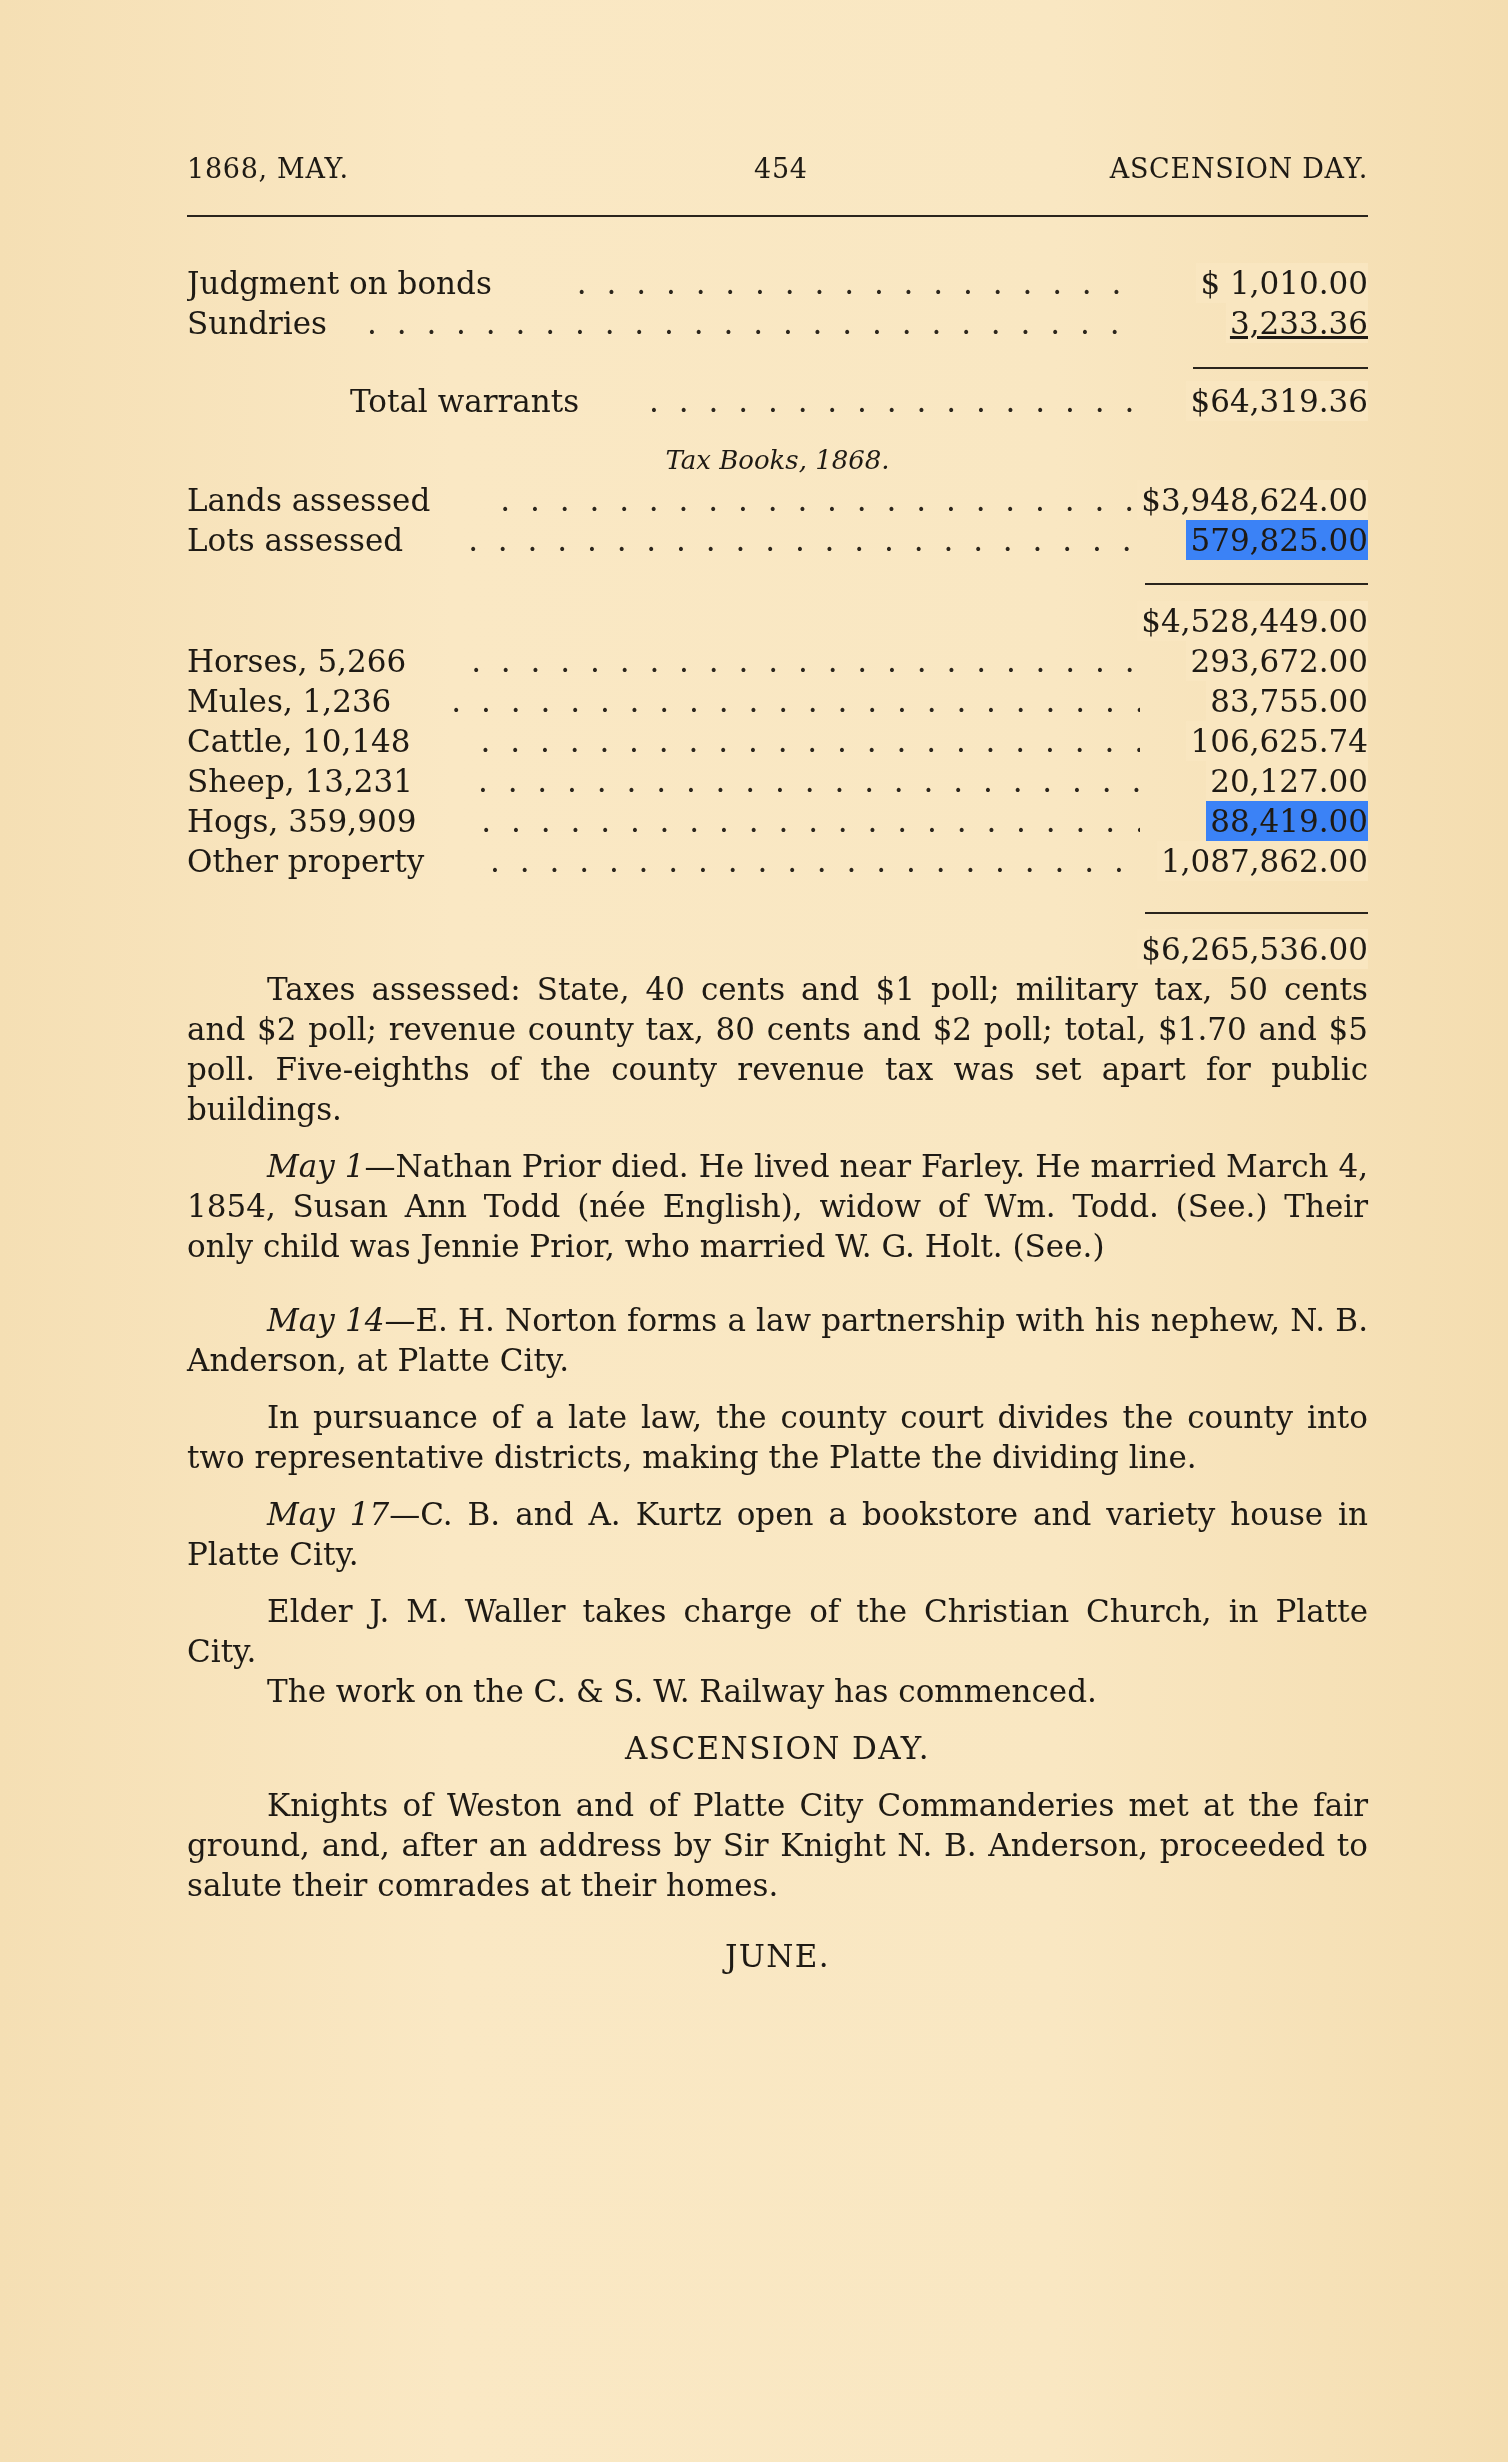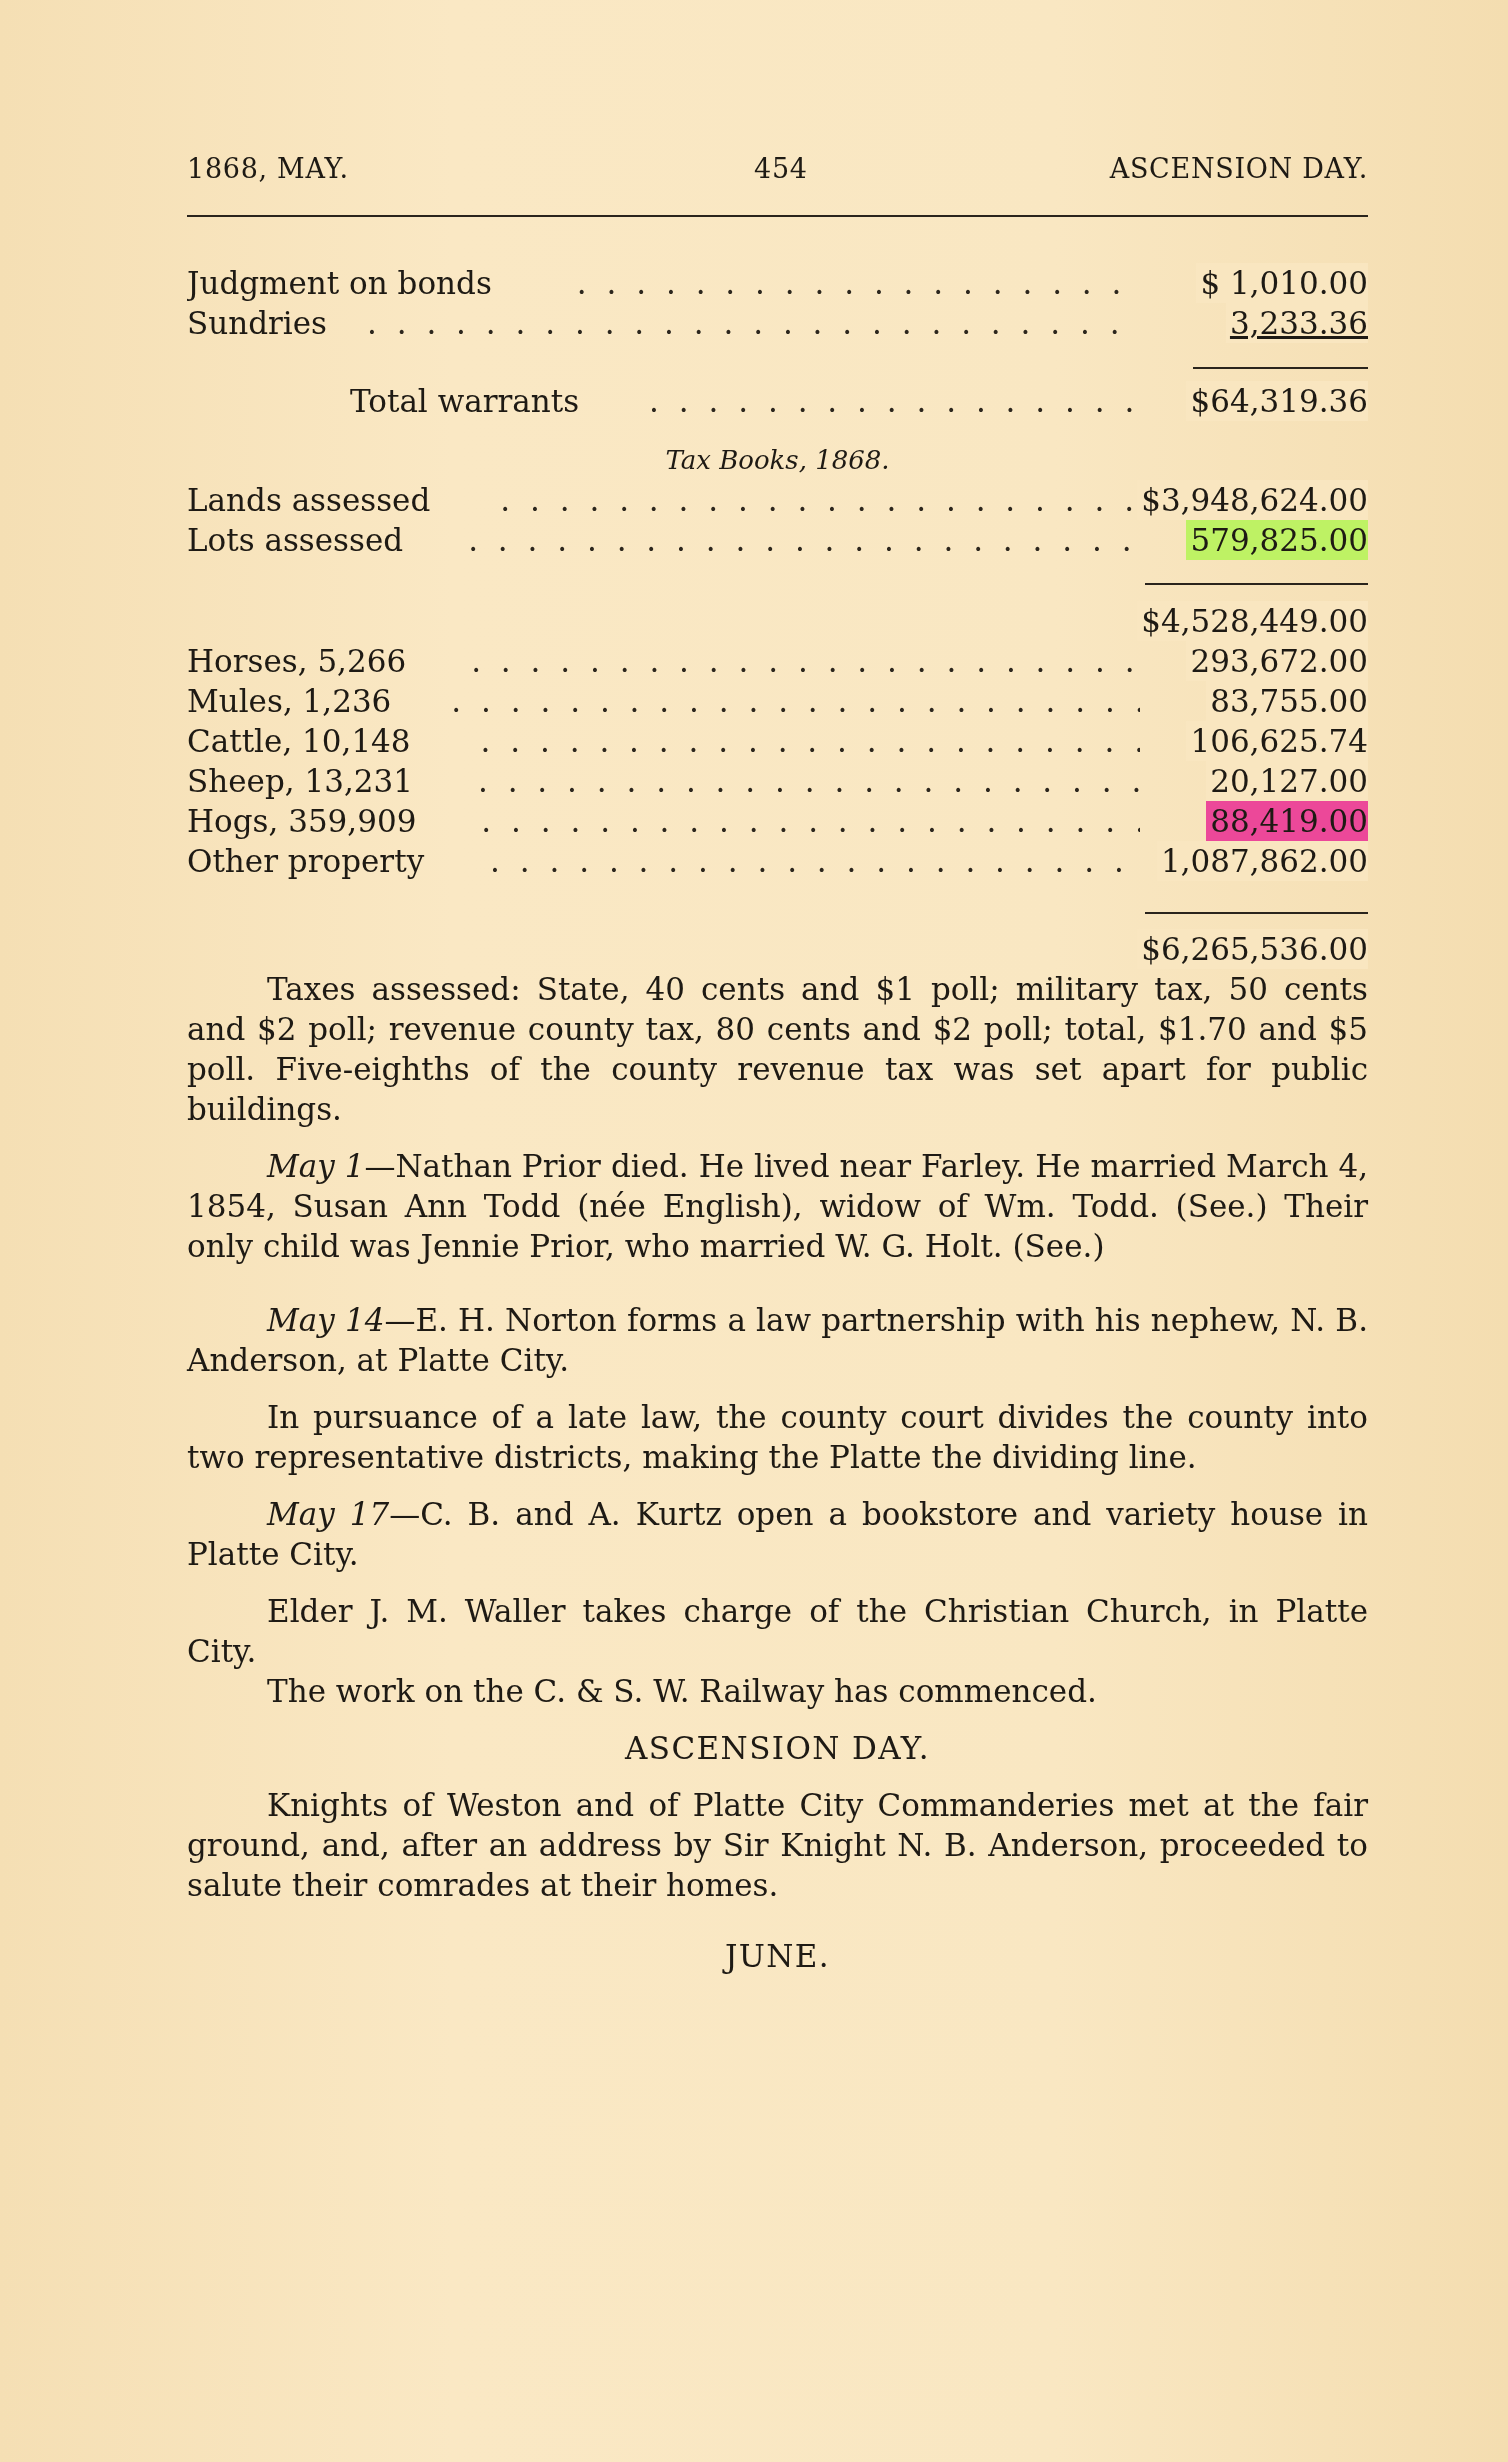--- a/index.html
+++ b/index.html
@@ -72,21 +72,21 @@
   <div class="ledger" style="top:440px;">
     <div class="subhead">Tax Books, 1868.</div>
     <div class="row">
       <span class="dots"><span style="visibility:hidden">Lands assessed</span><span>. . . . . . . . . . . . . . . . . . . . . . . . . . . . . . . . . . . . . . . . . . . . . . . . . . . . . . . .</span></span>
       <span class="label">Lands assessed</span>
       <span class="amount" style="background: rgb(249, 230, 192);">$3,948,624.00</span>
     </div>
     <div class="row">
       <span class="dots"><span style="visibility:hidden">Lots assessed</span><span>. . . . . . . . . . . . . . . . . . . . . . . . . . . . . . . . . . . . . . . . . . . . . . . . . . . . . . . .</span></span>
       <span class="label">Lots assessed</span>
-      <span class="amount" style="background: #bef264;">579,825.00</span>
+      <span class="amount" style="background: #3b82f6;">579,825.00</span>
     </div>
   </div>
   <div class="sum-rule" style="top:583px; width:223px;"></div>
   <div class="ledger" style="top:601px;">
     <div class="row">
       <span class="amount" style="background: rgb(249, 230, 192);">$4,528,449.00</span>
     </div>
     <div class="row">
       <span class="dots"><span style="visibility:hidden">Horses, 5,266</span><span>. . . . . . . . . . . . . . . . . . . . . . . . . . . . . . . . . . . . . . . . . . . . . . . . . . . . . . . .</span></span>
       <span class="label">Horses, 5,266</span>
@@ -103,21 +103,21 @@
       <span class="amount" style="background: rgb(249, 230, 192);">106,625.74</span>
     </div>
     <div class="row">
       <span class="dots"><span style="visibility:hidden">Sheep, 13,231</span><span>. . . . . . . . . . . . . . . . . . . . . . . . . . . . . . . . . . . . . . . . . . . . . . . . . . . . . . . .</span></span>
       <span class="label">Sheep, 13,231</span>
       <span class="amount" style="background: rgb(249, 230, 192);">20,127.00</span>
     </div>
     <div class="row">
       <span class="dots"><span style="visibility:hidden">Hogs, 359,909</span><span>. . . . . . . . . . . . . . . . . . . . . . . . . . . . . . . . . . . . . . . . . . . . . . . . . . . . . . . .</span></span>
       <span class="label">Hogs, 359,909</span>
-      <span class="amount" style="background: #ec4899;">88,419.00</span>
+      <span class="amount" style="background: #3b82f6;">88,419.00</span>
     </div>
     <div class="row">
       <span class="dots"><span style="visibility:hidden">Other property</span><span>. . . . . . . . . . . . . . . . . . . . . . . . . . . . . . . . . . . . . . . . . . . . . . . . . . . . . . . .</span></span>
       <span class="label">Other property</span>
       <span class="amount" style="background: rgb(249, 230, 192);">1,087,862.00</span>
     </div>
   </div>
   <div class="sum-rule" style="top:912px; width:223px;"></div>
   <div class="ledger" style="top:929px;">
     <div class="row">

